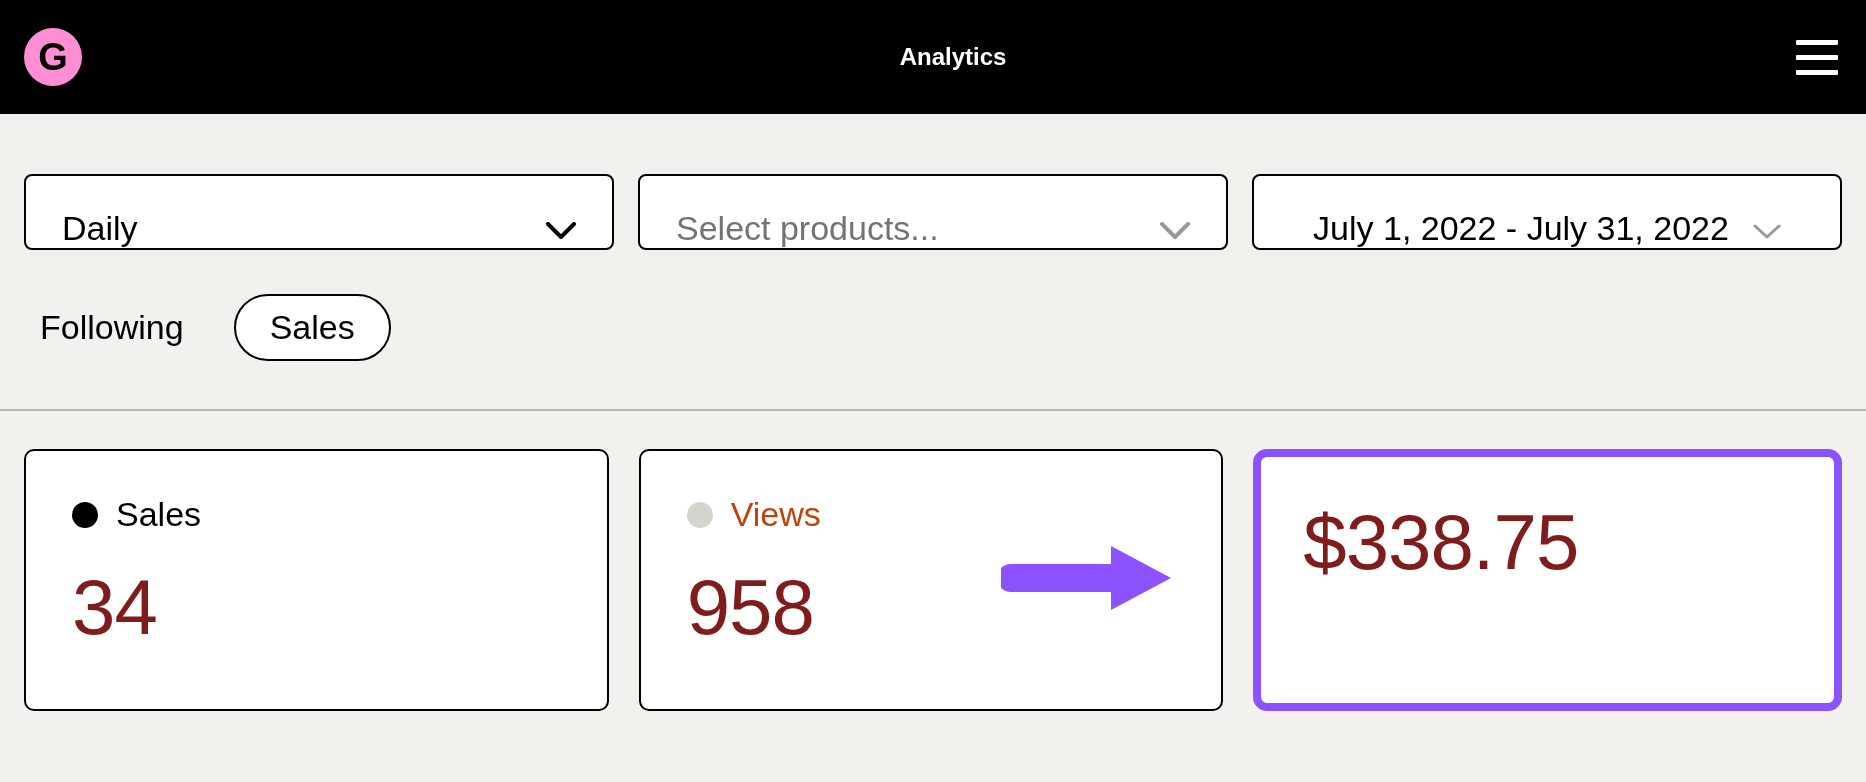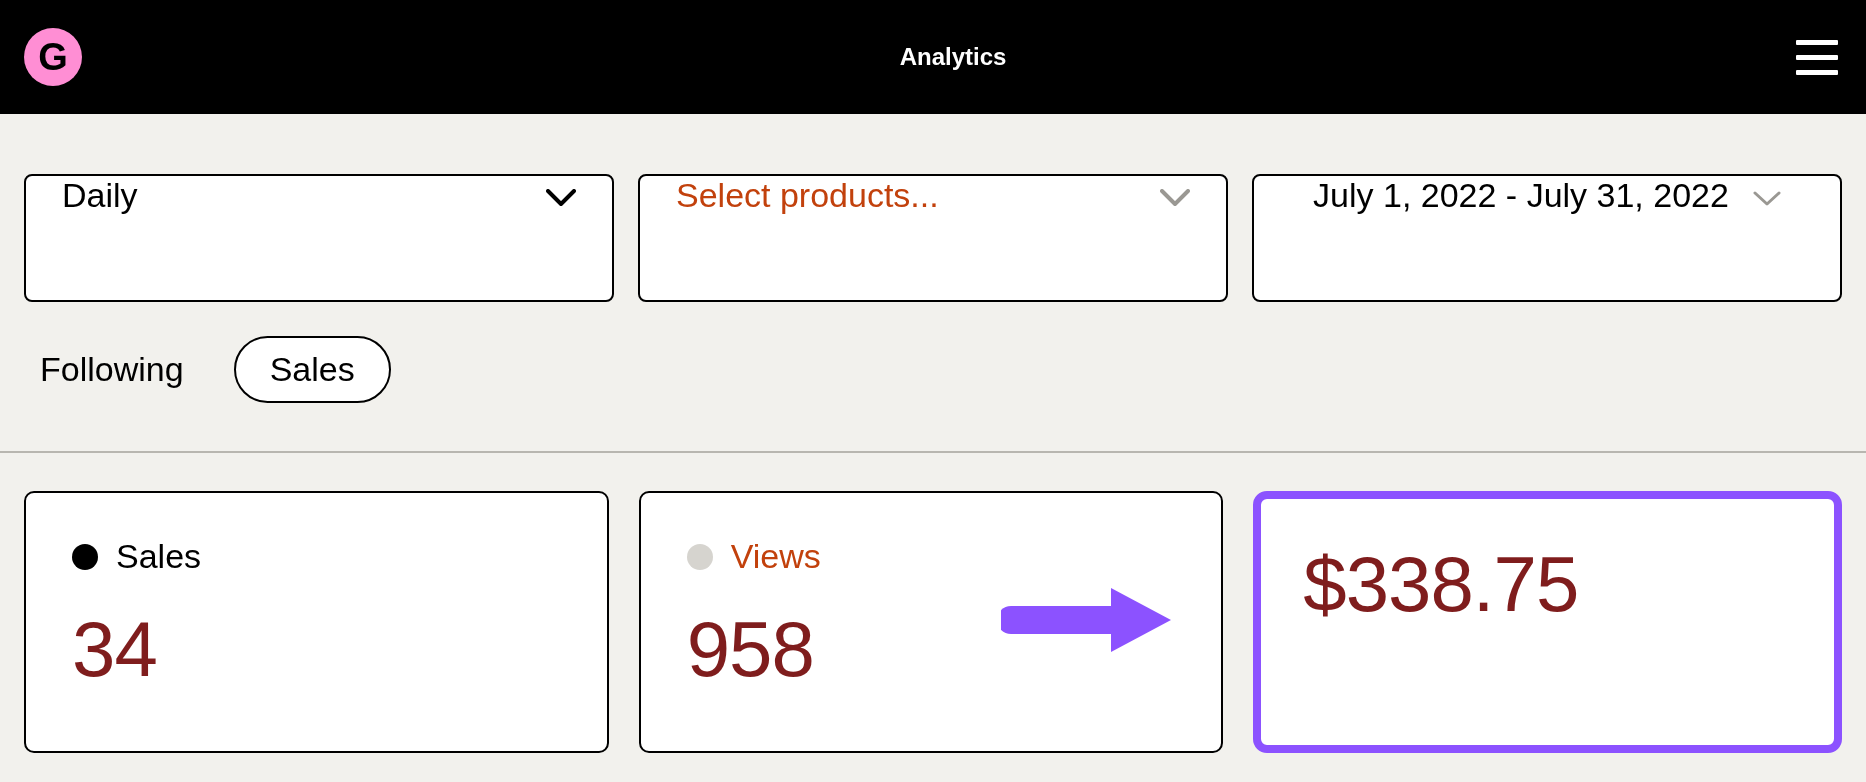--- a/index.html
+++ b/index.html
@@ -40,41 +40,41 @@
   
   .filters {
     display: flex;
     gap: 24px;
     padding: 60px 24px 0 24px;
   }
   .select {
     background: #fff;
     border: 2px solid #000;
     border-radius: 8px;
-    height: 128px;
-    display: flex;
-    align-items: flex-start;
+    height: 76px;
+    display: flex;
+    align-items: flex-end;
     justify-content: space-between;
     padding: 0 36px;
     font-size: 34px;
     color: #000;
     flex: 1;
     cursor: pointer;
   }
-  .select.products { color: #c2410c; }
+  .select.products { color: #737373; }
   .select .chev { margin-left: 18px; flex-shrink: 0; }
   .select.date { justify-content: center; }
   .select.date .chev { margin-left: 24px; }
 
   
   .tabs {
     display: flex;
     align-items: center;
     gap: 50px;
-    padding: 34px 24px 48px 40px;
+    padding: 44px 24px 48px 40px;
   }
   .tab {
     font-size: 34px;
     color: #000;
     cursor: pointer;
   }
   .tab.pill {
     border: 2px solid #000;
     border-radius: 999px;
     padding: 12px 34px;

